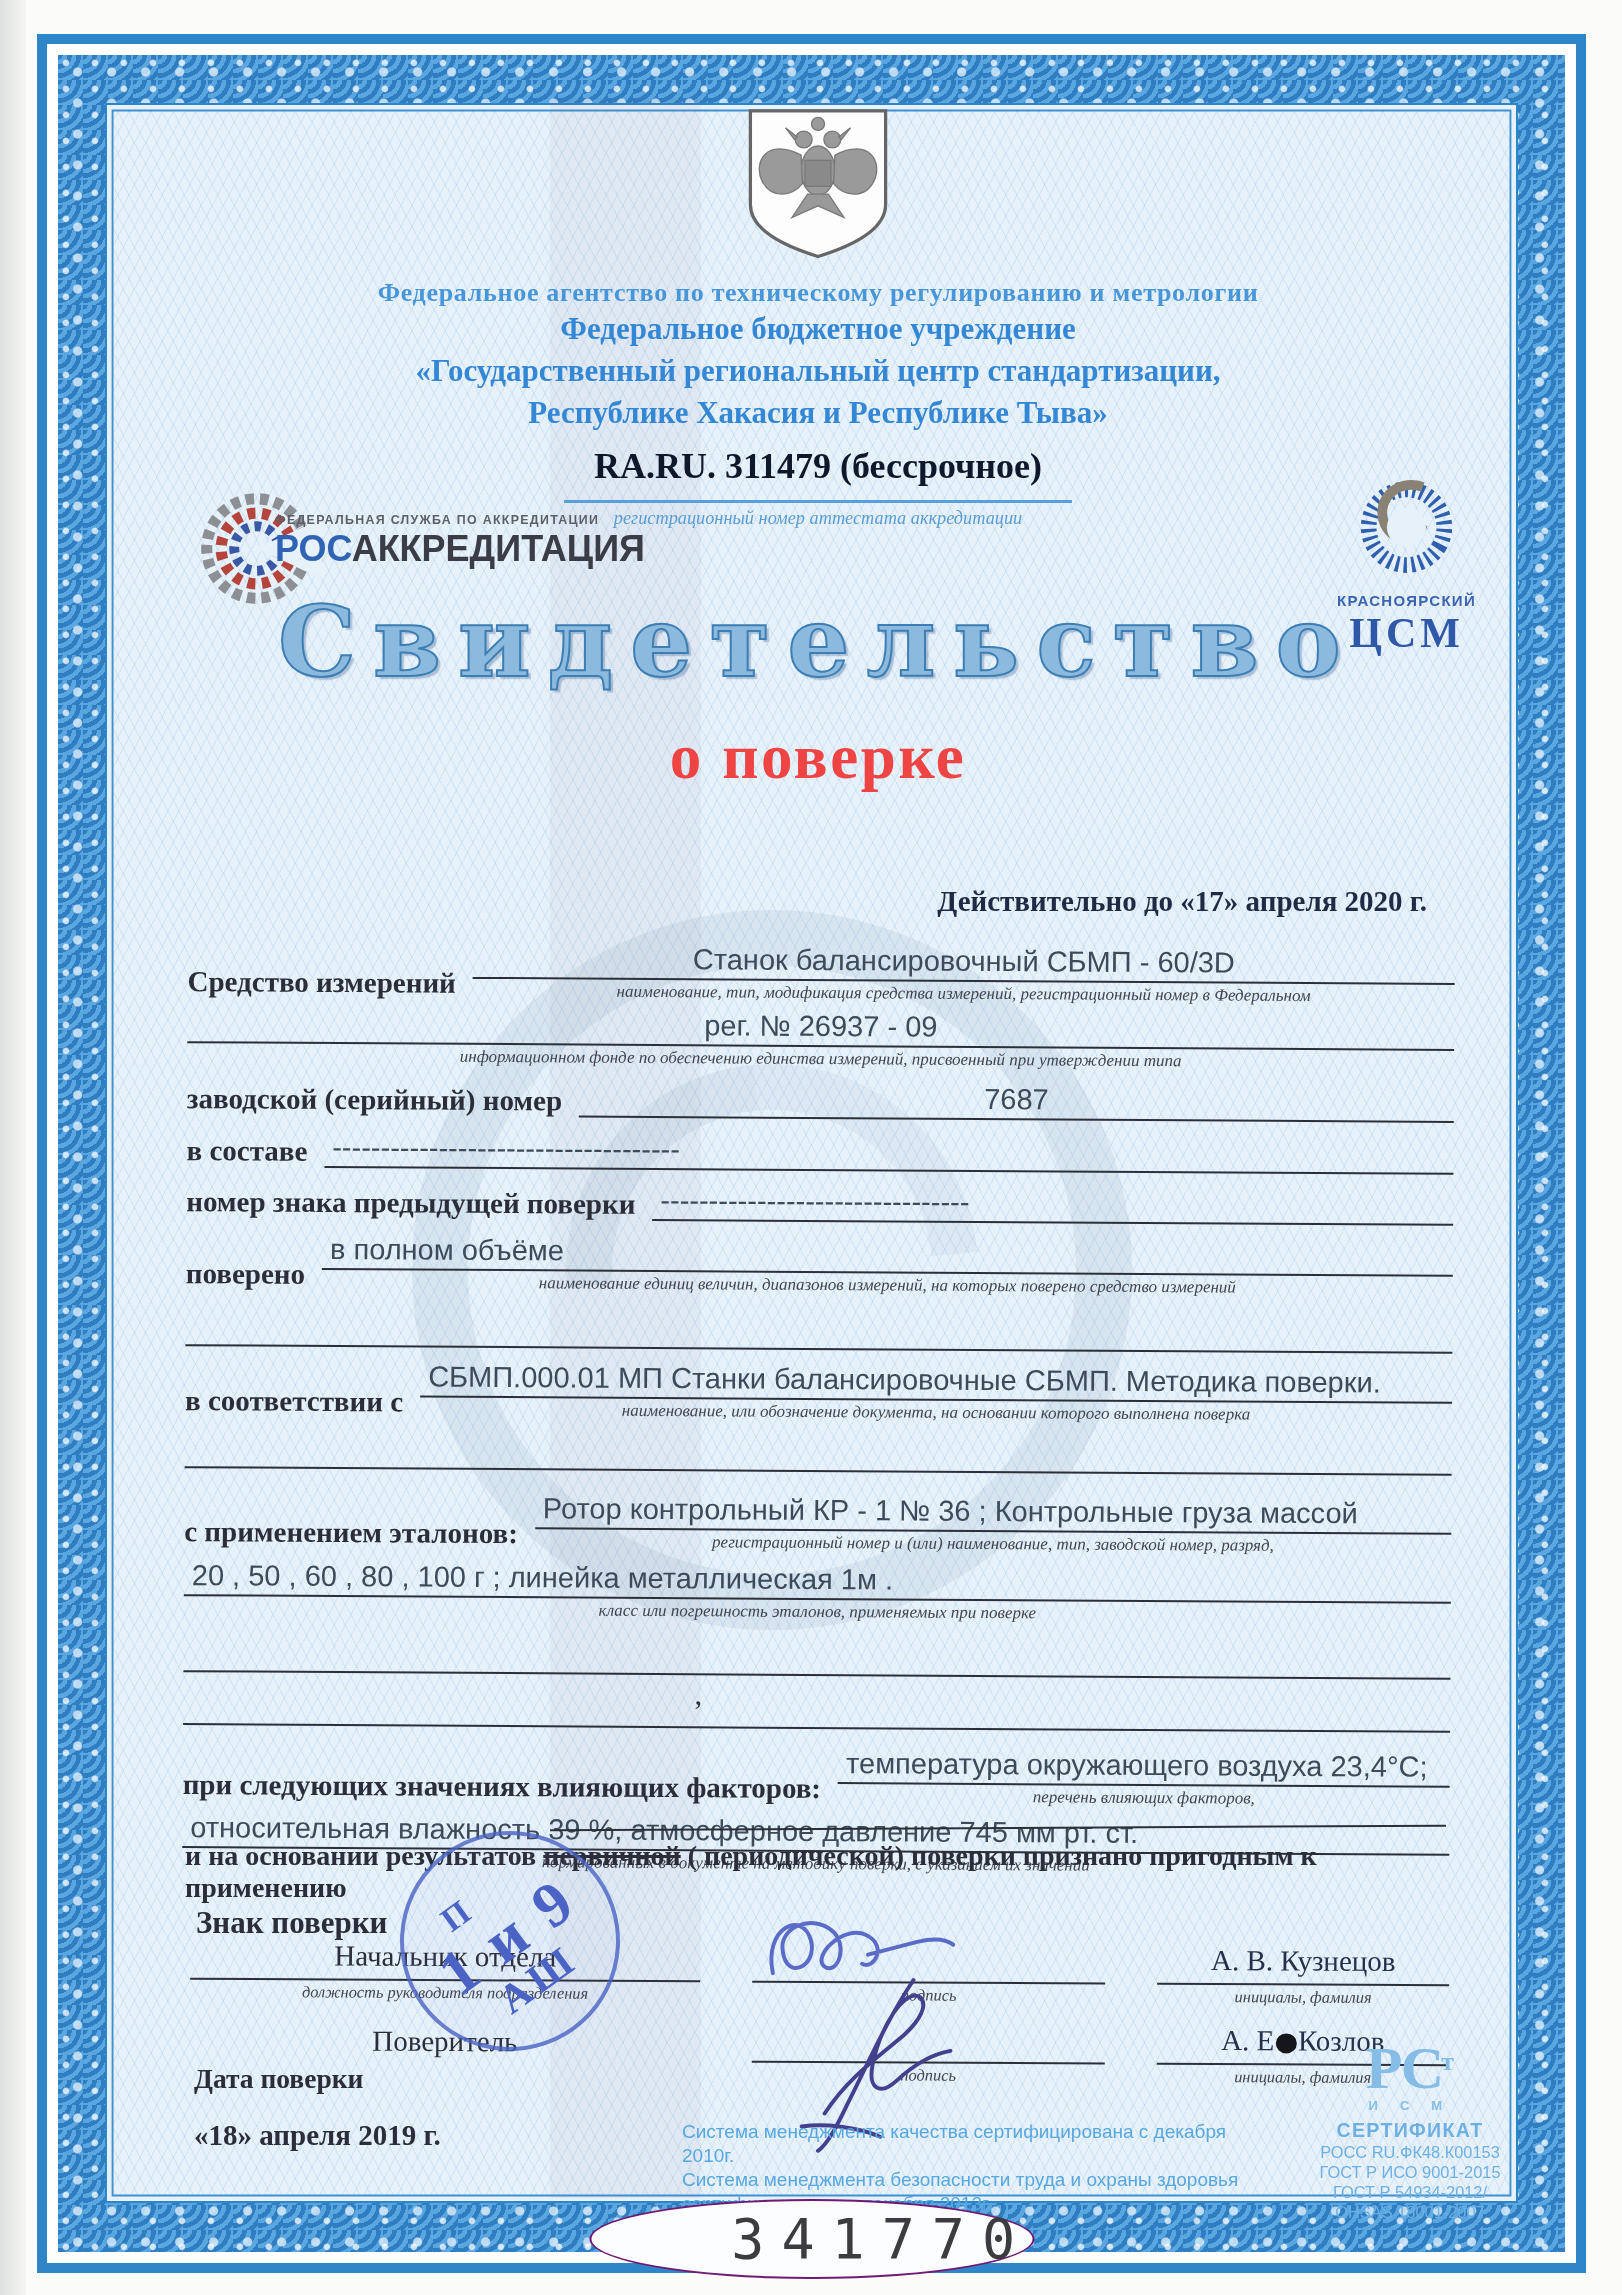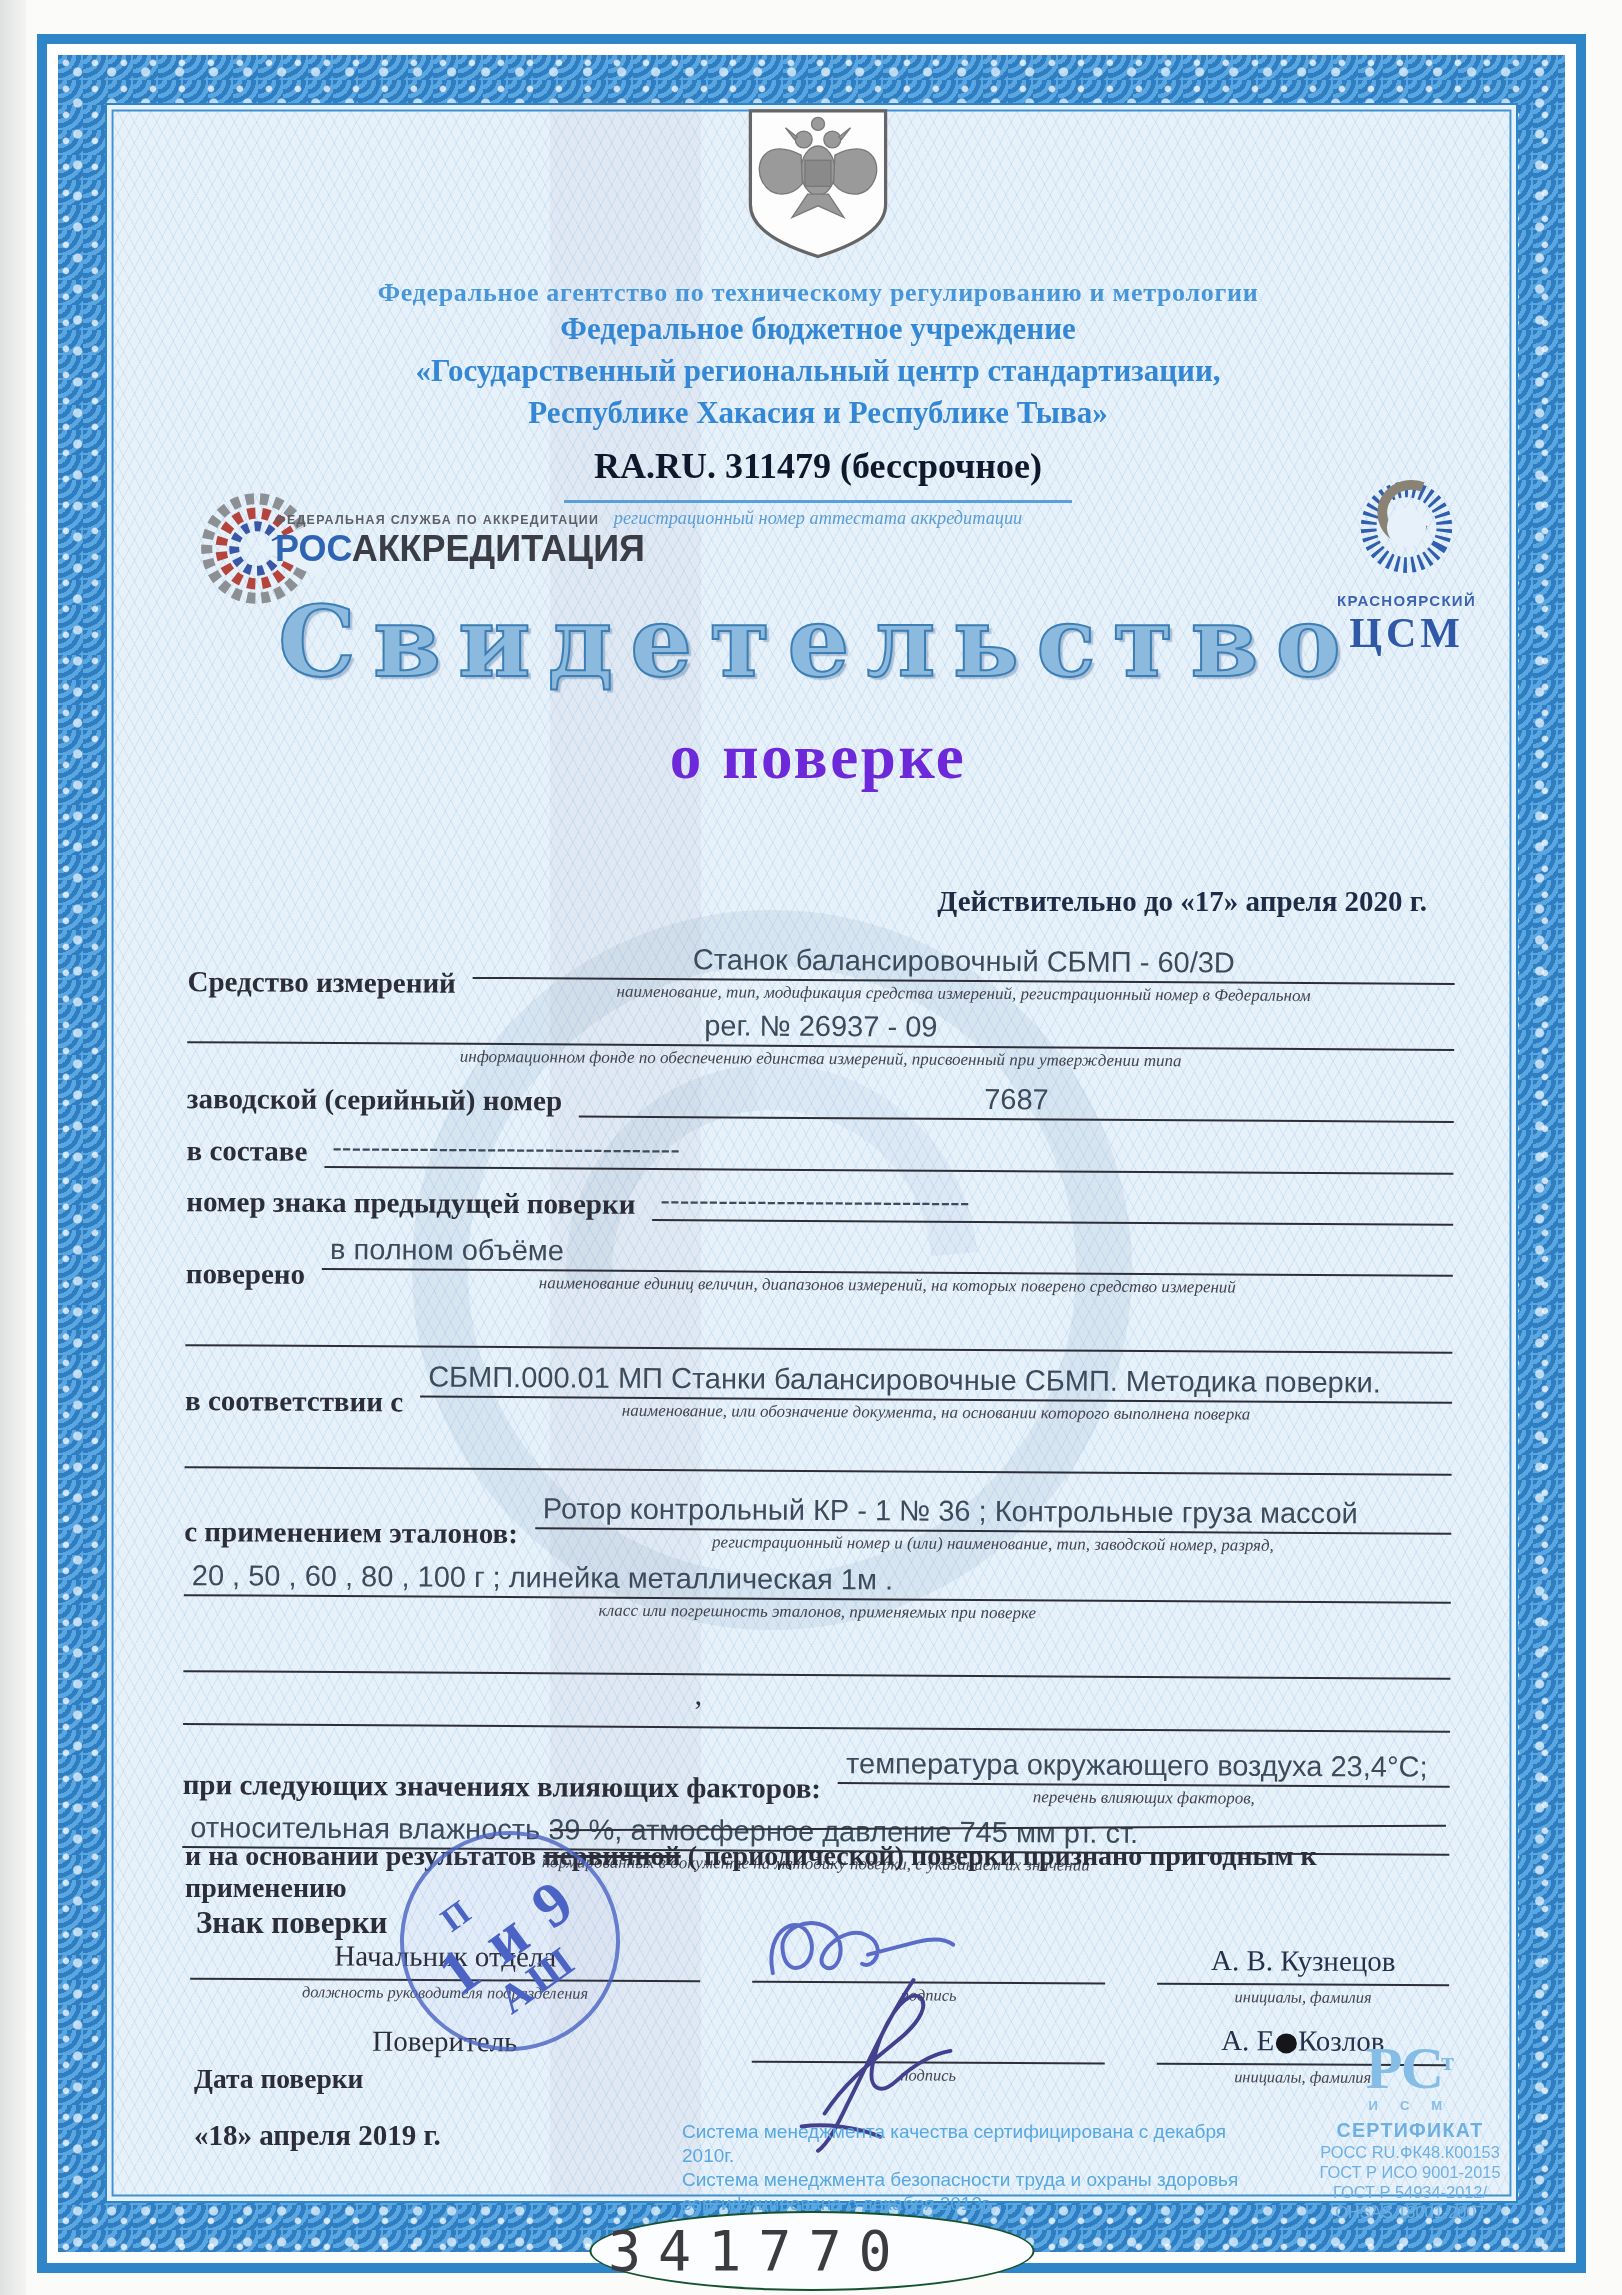--- a/index.html
+++ b/index.html
@@ -39,21 +39,21 @@
   .header-flow { position:absolute; left:183px; right:170px; top:103px; text-align:center; }
   .arms { display:inline-block; width:156px; height:164px; }
   .h-agency { margin-top:9.2px; font-size:26px; font-weight:600; color:#4796da; letter-spacing:0.7px; }
   .h-org    { font-size:31px; font-weight:700; color:#3487d4; line-height:42px; }
   .ra-num   { display:inline-block; margin-top:10.5px; font-size:36px; font-weight:600; color:#0f172a;
               border-bottom:3.9px solid #57a0dc; padding:0 30px 13px; }
   .ra-cap   { margin-top:5.2px; font-size:18.3px; font-style:italic; color:#5a9cd4; }
   .t-main { margin-top:55px; font-family:"DejaVu Serif", serif; font-weight:700; font-size:98px;
             color:#8cbade; letter-spacing:17px; -webkit-text-stroke:2px #3d7fb4;
             text-shadow:3.3px 3.3px 1.3px rgba(60,100,150,.35); }
-  .t-sub  { margin-top:22px; font-size:63px; font-weight:700; color:#6d28d9; letter-spacing:2.6px; }
+  .t-sub  { margin-top:22px; font-size:63px; font-weight:700; color:#ef4444; letter-spacing:2.6px; }
   .t-num  { margin-top:29px; font-size:39px; font-weight:600; color:#23242e; letter-spacing:2.6px; }
   .valid  { position:absolute; top:885px; right:196px; font-size:29px; font-weight:700; color:#1f2a44; }
 
   
   .fsa-logo { position:absolute; left:191px; top:483px; width:406px; height:137px; }
   .fsa-text { position:absolute; left:84px; top:30px; white-space:nowrap; text-align:left; }
   .fsa-cap  { font-family:"Liberation Sans",sans-serif; font-size:12.4px; font-weight:700; color:#5c5f66; letter-spacing:1.3px; }
   .fsa-main { font-family:"Liberation Sans",sans-serif; font-size:36px; font-weight:700; margin-top:1.3px; }
   .fsa-ros  { color:#2f63b4; } .fsa-rest { color:#3a3d45; }
   .csm-logo { position:absolute; left:1305px; top:475px; width:203px; text-align:center; }
@@ -109,23 +109,23 @@
 
   
   .qms { position:absolute; left:682px; top:2120px; width:576px;
          font-family:"Liberation Sans",sans-serif; font-size:19px; line-height:24px; color:#58a8e0; }
   .cert-block { position:absolute; left:1302px; top:2034px; width:216px; text-align:center; }
   .rst-logo { font-size:60px; font-weight:700; color:#85bde6; line-height:56px; letter-spacing:-2.6px; }
   .rst-t { font-size:26px; vertical-align:18.3px; letter-spacing:0; }
   .rst-ism { font-family:"Liberation Sans",sans-serif; font-size:13px; font-weight:700; color:#85bde6; letter-spacing:9.2px; margin-top:1.3px; }
   .cert-title { margin-top:6.5px; font-family:"Liberation Sans",sans-serif; font-size:19.6px; font-weight:700; color:#6fb0e2; letter-spacing:1.3px; }
   .cert-line { font-family:"Liberation Sans",sans-serif; font-size:16.4px; line-height:20px; color:#6fb0e2; }
-  .serial-oval { position:absolute; left:50%; transform:translateX(-50%); bottom:4px; width:445px; height:80px;
-         background:#fcfdfe; border:2px solid #14532d; border-radius:50%; z-index:6;
-         display:flex; align-items:center; justify-content:flex-start; }
+  .serial-oval { position:absolute; left:50%; transform:translateX(-50%); bottom:16px; width:445px; height:80px;
+         background:#fcfdfe; border:2px solid #701a75; border-radius:50%; z-index:6;
+         display:flex; align-items:center; justify-content:flex-end; }
   .serial-num { font-family:"DejaVu Sans Mono",monospace; font-size:55px; color:#3c3c40; letter-spacing:17px; padding-left:17px; }
 </style>
 </head>
 <body>
 
 <div class="page">
 
   <div class="edge-strip"></div>
   <div class="slash"></div>
 

